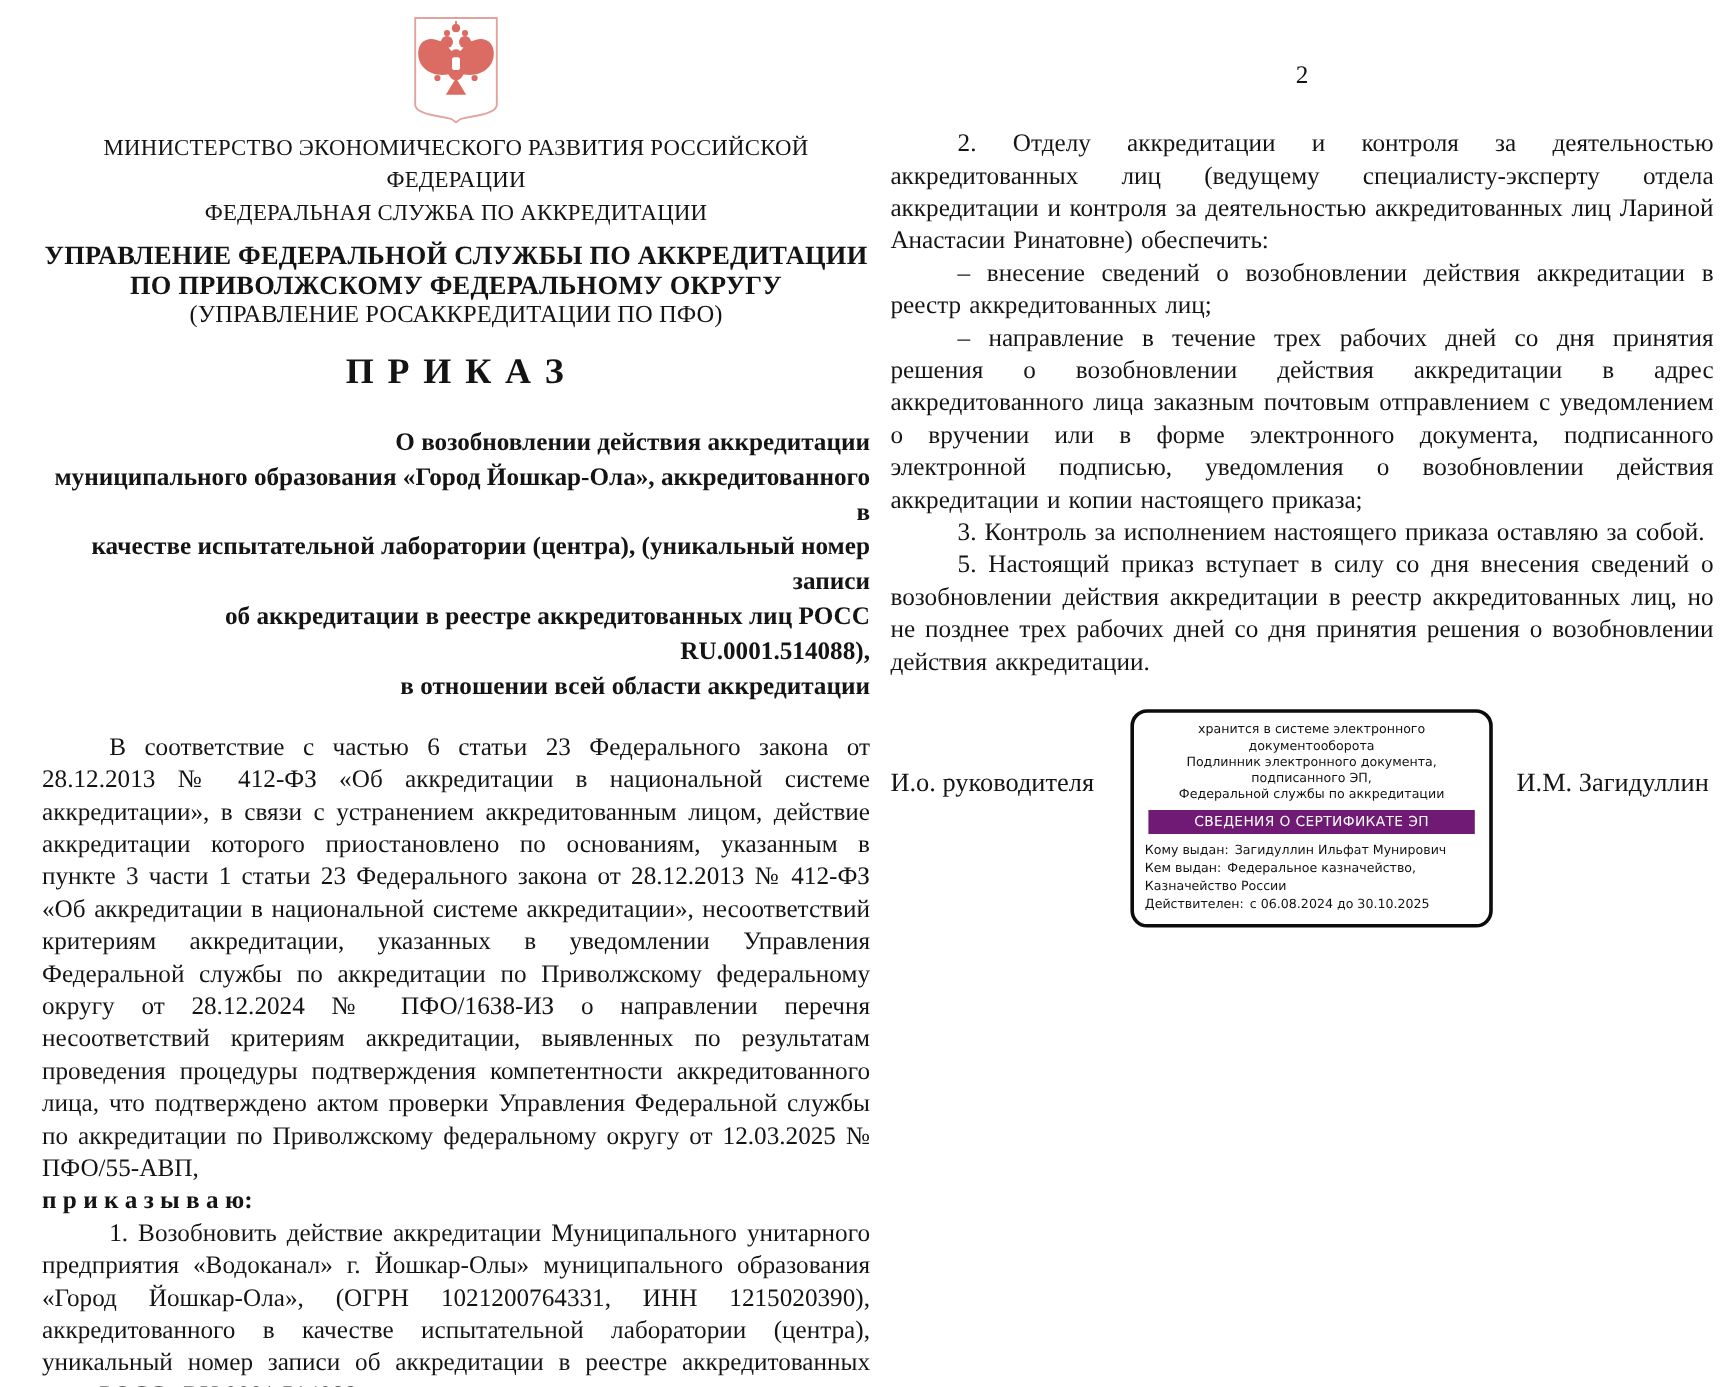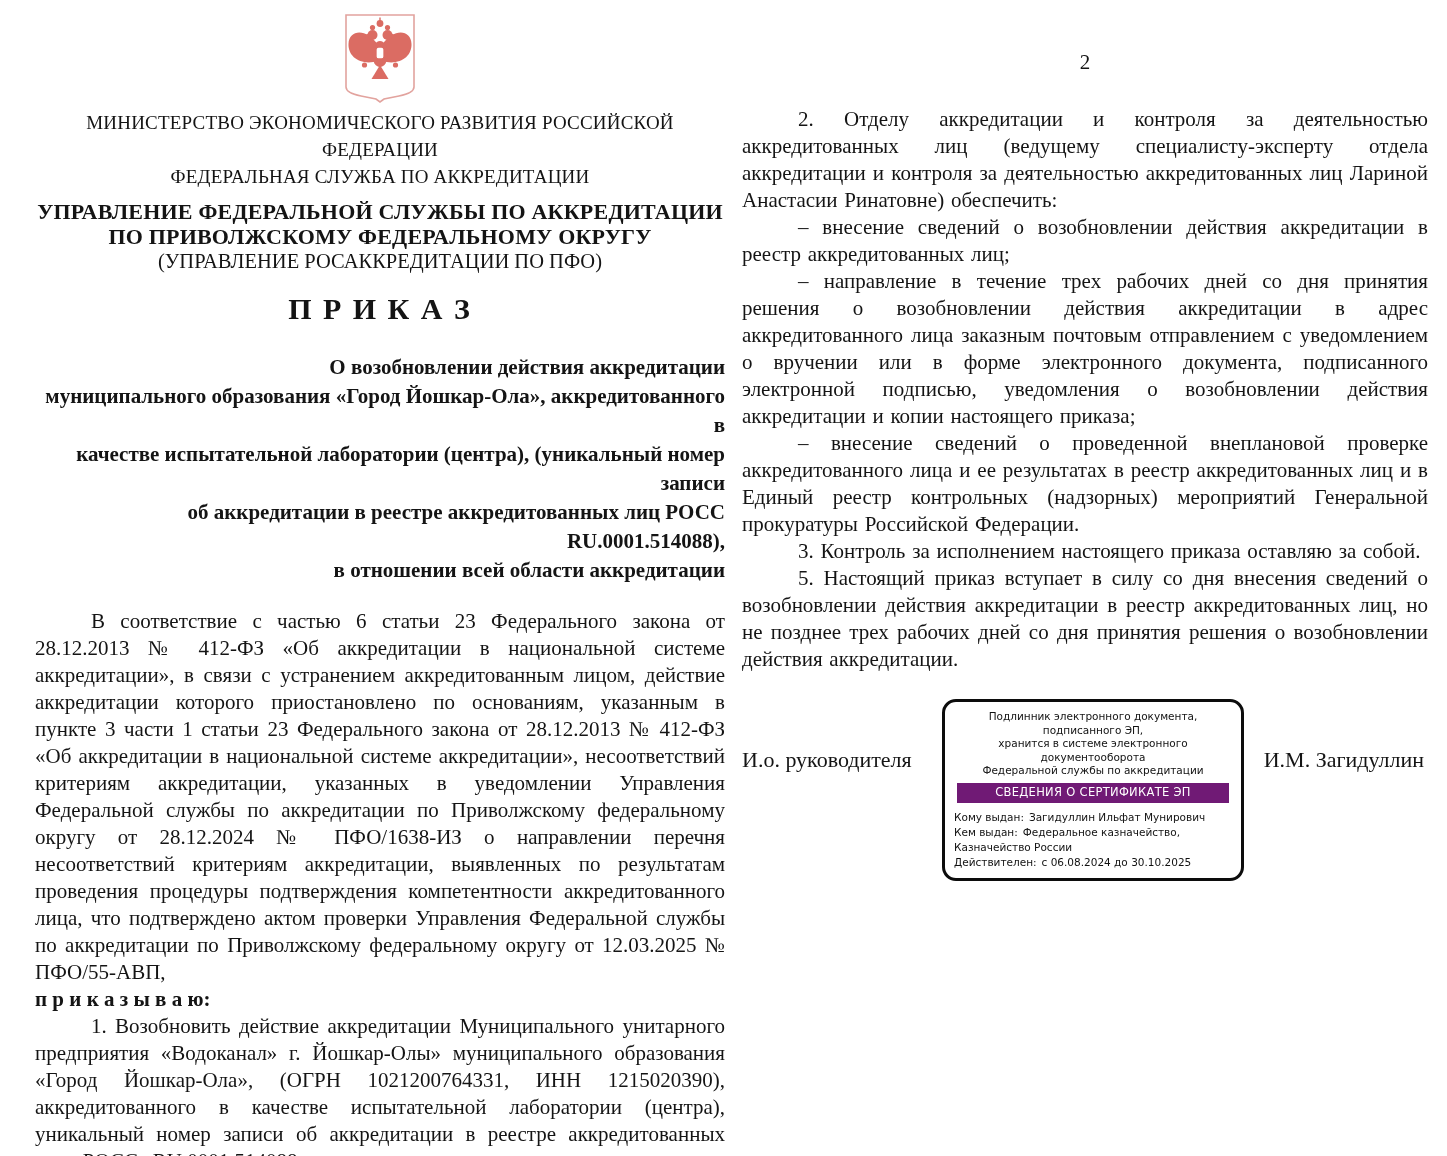--- a/index.html
+++ b/index.html
@@ -110,31 +110,30 @@
 
 </section>
 
 <section class="page page2">
 
   <div class="page-num">2</div>
 
   <p class="body-p p2-first">2. Отделу аккредитации и контроля за деятельностью аккредитованных лиц (ведущему специалисту-эксперту отдела аккредитации и контроля за деятельностью аккредитованных лиц Лариной Анастасии Ринатовне) обеспечить:</p>
   <p class="body-p">– внесение сведений о возобновлении действия аккредитации в реестр аккредитованных лиц;</p>
   <p class="body-p">– направление в течение трех рабочих дней со дня принятия решения о возобновлении действия аккредитации в адрес аккредитованного лица заказным почтовым отправлением с уведомлением о вручении или в форме электронного документа, подписанного электронной подписью, уведомления о возобновлении действия аккредитации и копии настоящего приказа;</p>
-  <p class="body-p">– внесение сведений о проведенной внеплановой проверке аккредитованного лица и ее результатах в реестр аккредитованных лиц и в Единый реестр контрольных (надзорных) мероприятий Генеральной прокуратуры Российской Федерации.</p>
   <p class="body-p">3. Контроль за исполнением настоящего приказа оставляю за собой.</p>
   <p class="body-p">5. Настоящий приказ вступает в силу со дня внесения сведений о возобновлении действия аккредитации в реестр аккредитованных лиц, но не позднее трех рабочих дней со дня принятия решения о возобновлении действия аккредитации.</p>
 
   <div class="sig-row">
     <span class="sig-pos">И.о. руководителя</span>
 
     <div class="stamp">
       <div class="stamp-top">
+        <div>хранится в системе электронного документооборота</div>
         <div>Подлинник электронного документа, подписанного ЭП,</div>
-        <div>хранится в системе электронного документооборота</div>
         <div>Федеральной службы по аккредитации</div>
       </div>
       <div class="stamp-bar">СВЕДЕНИЯ О СЕРТИФИКАТЕ ЭП</div>
       <div class="stamp-row">
         <span class="lbl">Кому выдан:</span><span>Загидуллин Ильфат Мунирович</span>
       </div>
       <div class="stamp-row">
         <span class="lbl">Кем выдан:</span><span>Федеральное казначейство, Казначейство России</span>
       </div>
       <div class="stamp-row">

